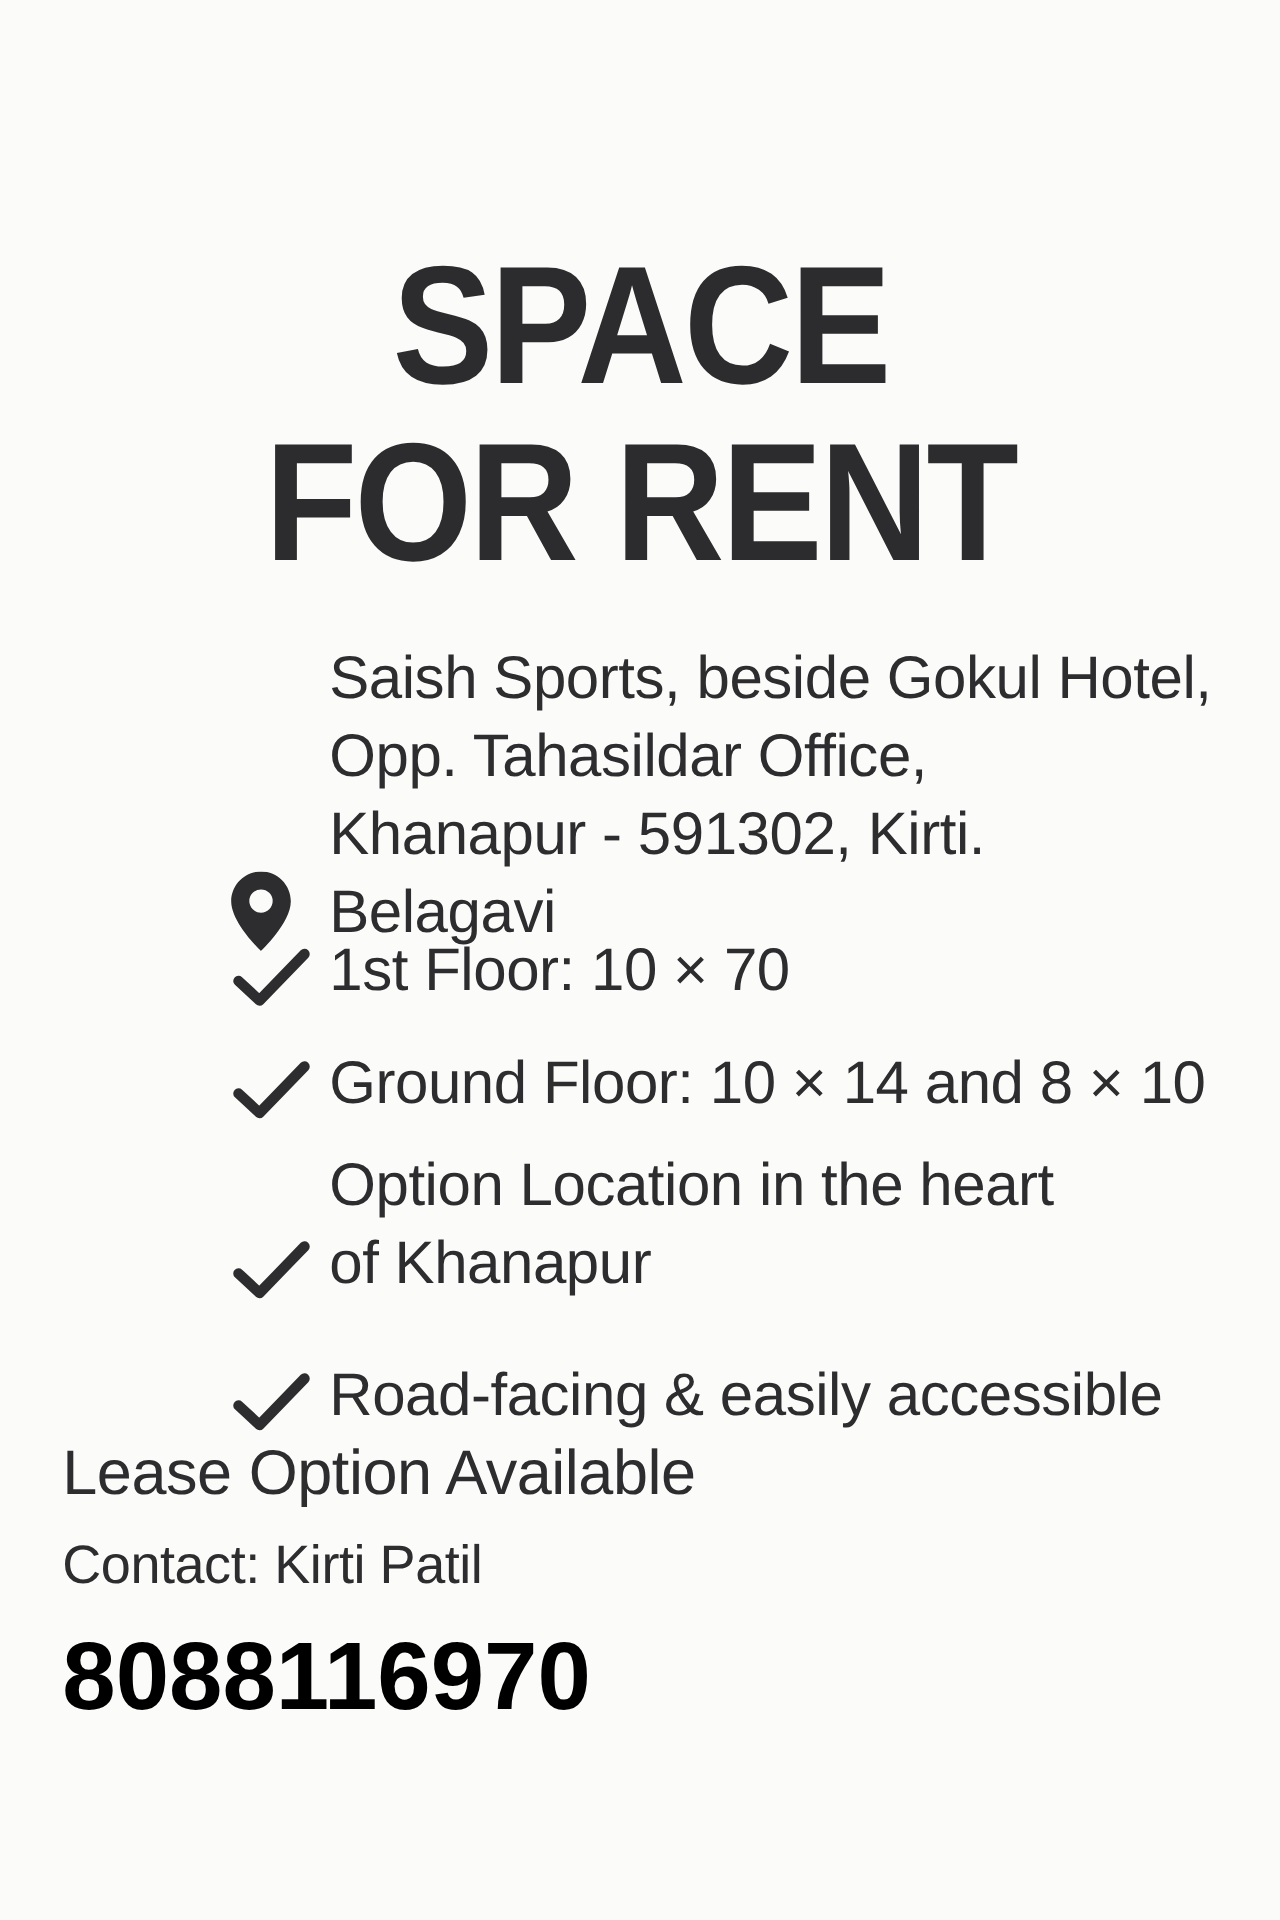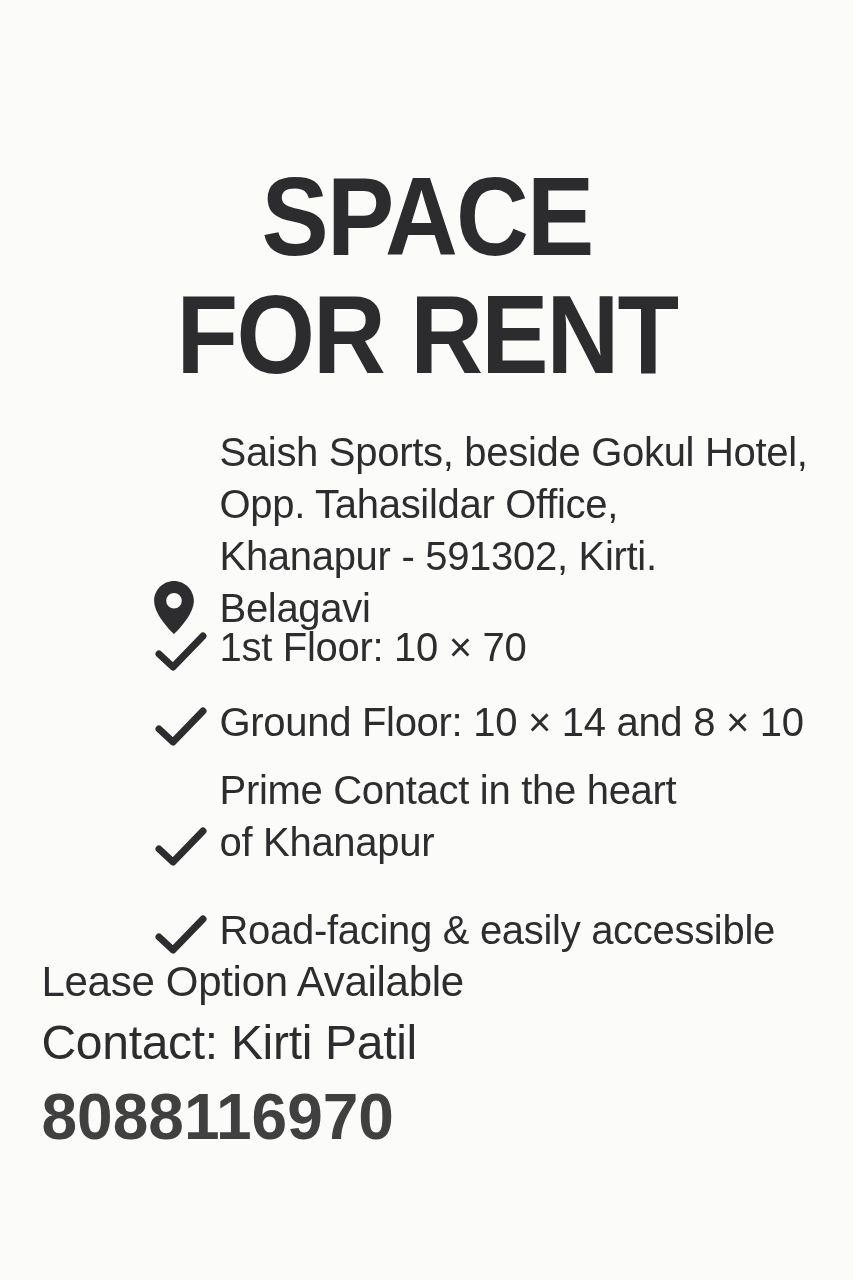--- a/index.html
+++ b/index.html
@@ -74,30 +74,30 @@
     width: 100%;
     text-align: left;
   }
   .lease-note {
     top: 956px;
     font-size: 42px;
     line-height: 52px;
   }
   .contact-line {
     top: 1014px;
-    font-size: 48px;
+    font-size: 36px;
     line-height: 58px;
   }
   .phone-number {
     top: 1080px;
     font-size: 64px;
     line-height: 74px;
     font-weight: 700;
     letter-spacing: 0px;
-    color: #404040;
+    color: #000000;
   }
 </style>
 </head>
 <body>
 
 <div class="poster">
 
   <header class="title">
     <span class="title-line">SPACE</span>
     <span class="title-line">FOR RENT</span>
@@ -138,21 +138,21 @@
     </div>
   </div>
 
   <div class="row feature-3">
     <span class="check-wrap">
       <svg width="54" height="42" viewBox="0 0 54 42" aria-hidden="true">
         <path d="M5 23 L19 36 L49 5" fill="none" stroke="#2d2d2f" stroke-width="7" stroke-linecap="round" stroke-linejoin="round"></path>
       </svg>
     </span>
     <div class="text">
-      <span>Prime Contact in the heart</span>
+      <span>Option Location in the heart</span>
       <span>of Khanapur</span>
     </div>
   </div>
 
   <div class="row feature-4">
     <span class="check-wrap">
       <svg width="54" height="42" viewBox="0 0 54 42" aria-hidden="true">
         <path d="M5 23 L19 36 L49 5" fill="none" stroke="#2d2d2f" stroke-width="7" stroke-linecap="round" stroke-linejoin="round"></path>
       </svg>
     </span>

